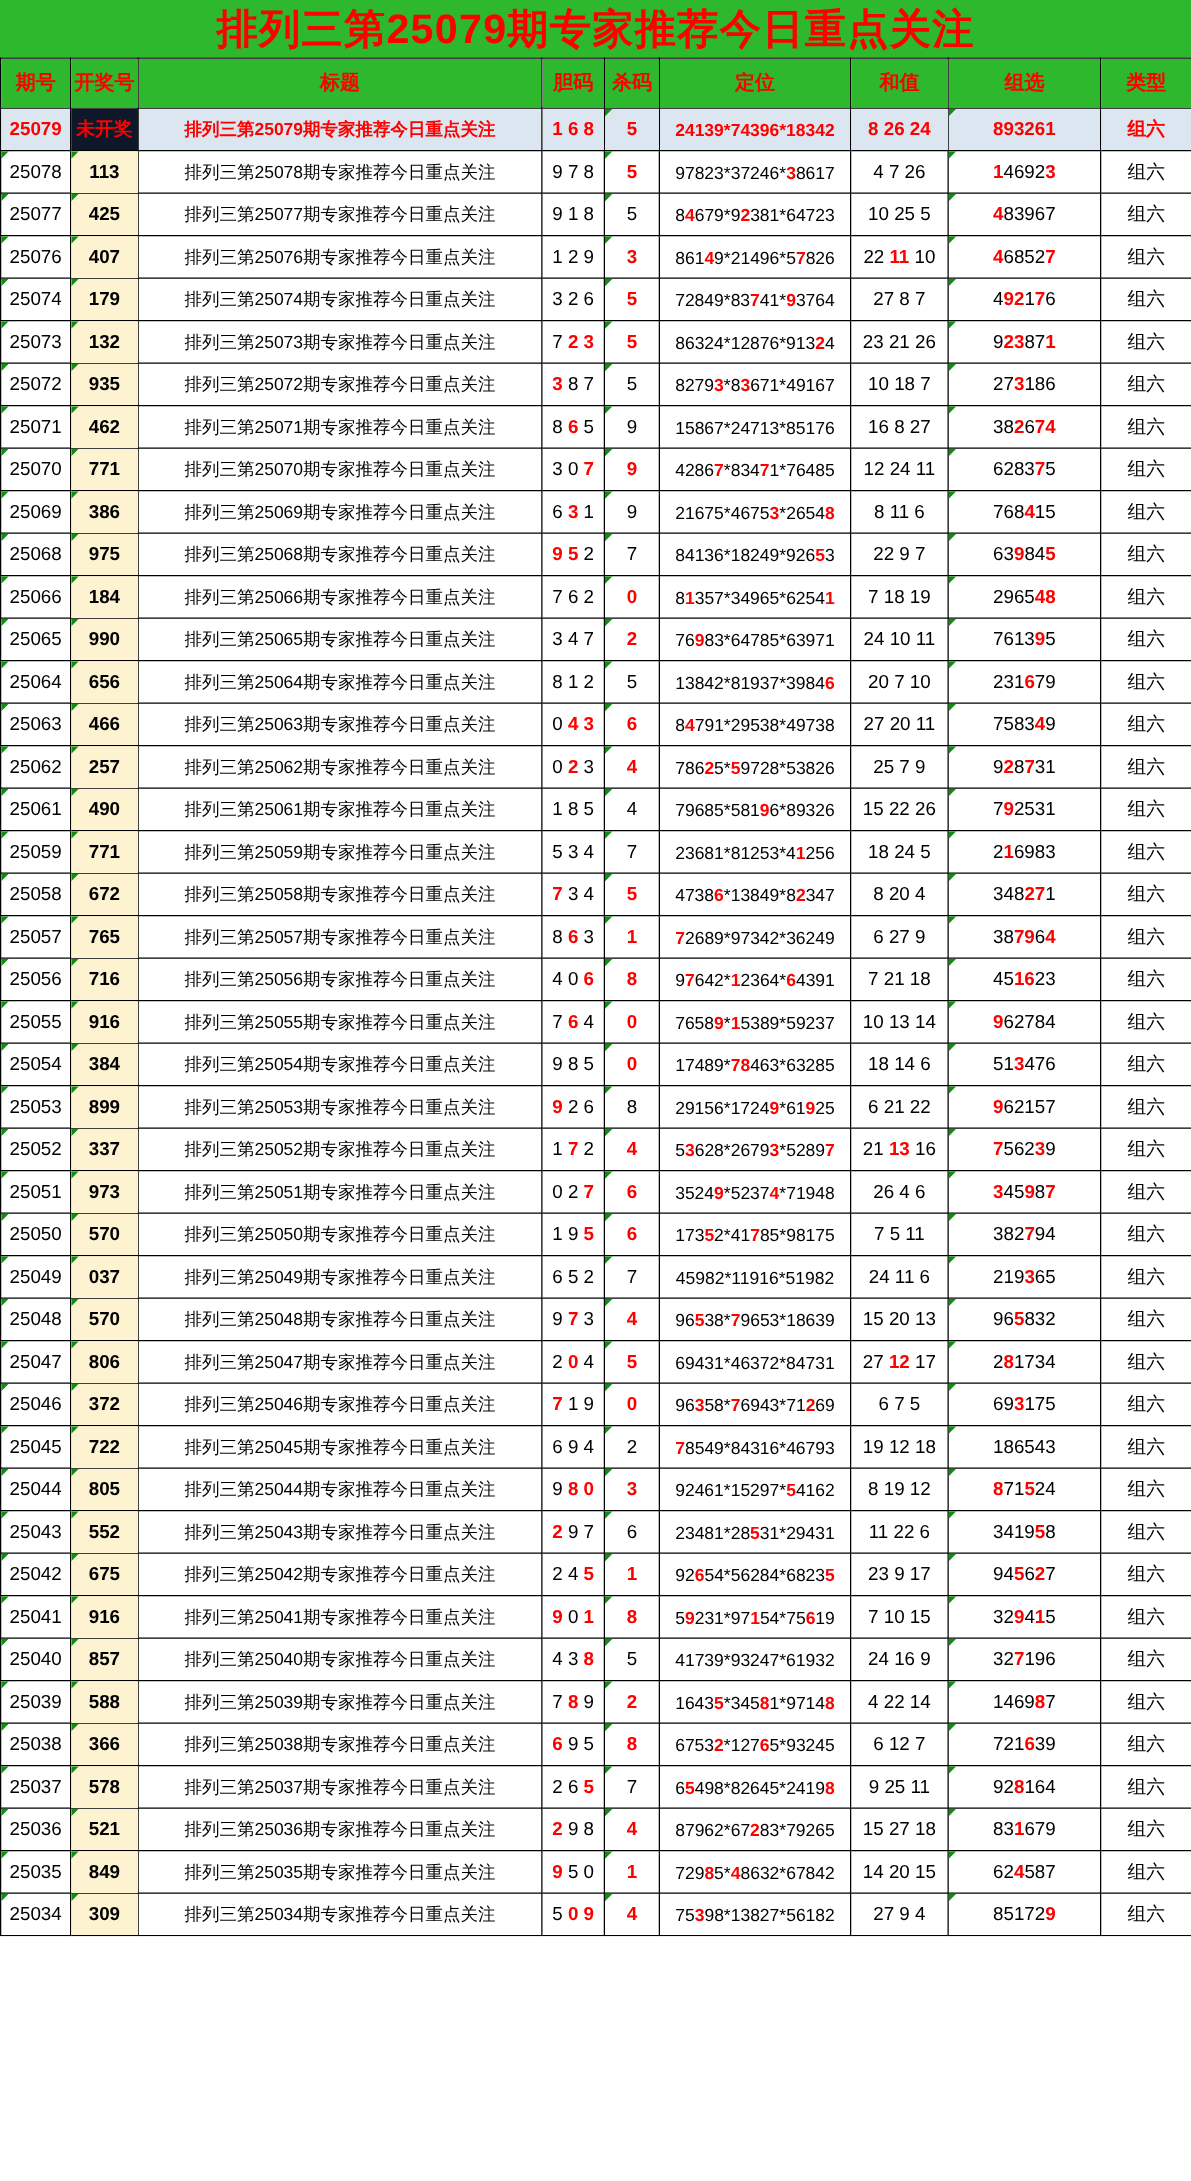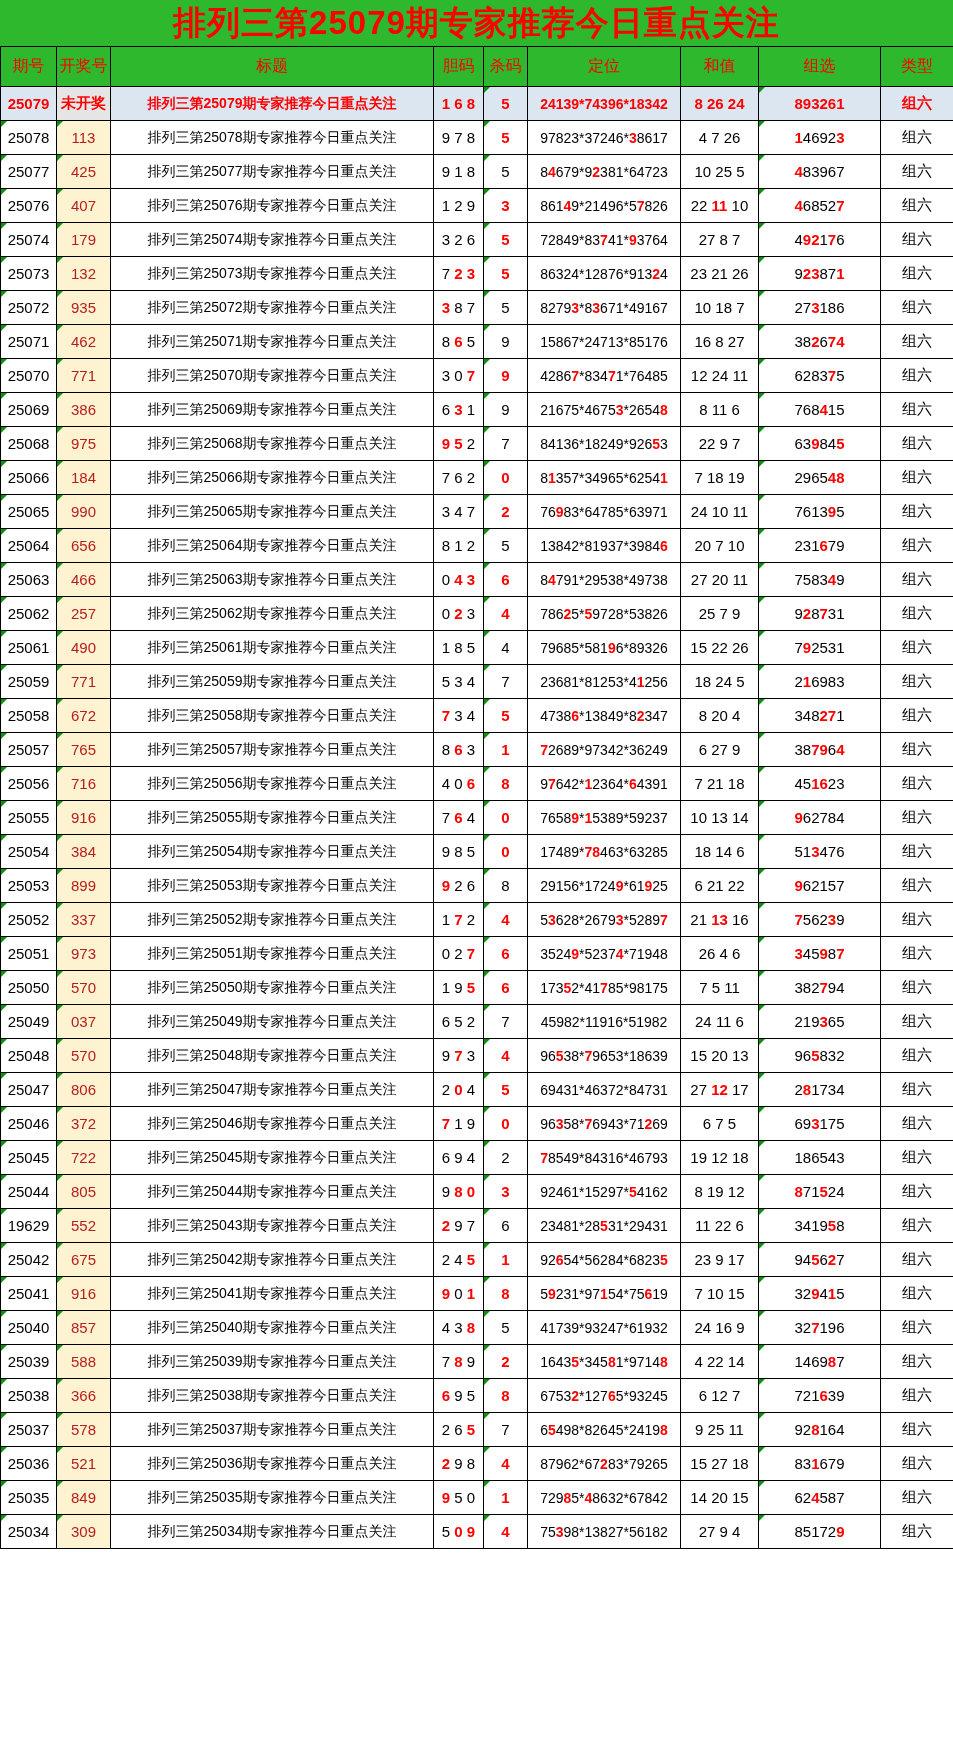--- a/index.html
+++ b/index.html
@@ -8,29 +8,29 @@
     width:953px;height:46px;background:#2eb82e;
     display:flex;align-items:center;justify-content:center;
     color:#fe0000;font-size:33px;font-weight:bold;letter-spacing:1px;
   }
   table{border-collapse:collapse;width:953px;table-layout:fixed;border:1px solid #000;}
   th,td{
     border:1px solid #000;text-align:center;vertical-align:middle;
     padding:0;position:relative;overflow:hidden;white-space:nowrap;
   }
   thead tr{height:40px;}
-  th{background:#2eb82e;color:#fe0000;font-size:16px;font-weight:normal;}
+  th{background:#2eb82e;color:#fe0000;font-size:16px;font-weight:bold;}
   tbody tr{height:34px;}
   td{font-size:15px;color:#000;}
   .c-title{font-size:14px;}
   .c-position{font-size:14px;letter-spacing:0;}
-  .c-draw{background:#fdf3d1;color:#b91c1c;font-weight:normal;}
+  .c-draw{background:#fdf3d1;color:#000000;font-weight:bold;}
   .r{color:#fe0000;font-weight:bold;}
   tr.special td{background:#dce6f1;color:#fe0000;font-weight:bold;}
-  tr.special td.c-draw{background:#e5e5e5;}
+  tr.special td.c-draw{background:#0f172a;}
   .tri::before{
     content:"";position:absolute;top:0;left:0;width:0;height:0;
     border-top:6px solid #0a930a;border-right:6px solid transparent;
   }
 </style>
 </head>
 <body>
 
 <div class="title-bar">排列三第25079期专家推荐今日重点关注</div>
 
@@ -417,21 +417,21 @@
         <td class="c-draw tri">805</td>
         <td class="c-title">排列三第25044期专家推荐今日重点关注</td>
         <td class="c-dan">9 <span class="r">8</span> <span class="r">0</span></td>
         <td class="c-kill tri"><span class="r">3</span></td>
         <td class="c-position">92461*15297*<span class="r">5</span>4162</td>
         <td class="c-sum">8 19 12</td>
         <td class="c-group tri"><span class="r">8</span>71<span class="r">5</span>24</td>
         <td class="c-type">组六</td>
       </tr>
       <tr>
-        <td class="c-period tri">19629</td>
+        <td class="c-period tri">25043</td>
         <td class="c-draw tri">552</td>
         <td class="c-title">排列三第25043期专家推荐今日重点关注</td>
         <td class="c-dan"><span class="r">2</span> 9 7</td>
         <td class="c-kill tri">6</td>
         <td class="c-position">23481*28<span class="r">5</span>31*29431</td>
         <td class="c-sum">11 22 6</td>
         <td class="c-group tri">3419<span class="r">5</span>8</td>
         <td class="c-type">组六</td>
       </tr>
       <tr>

